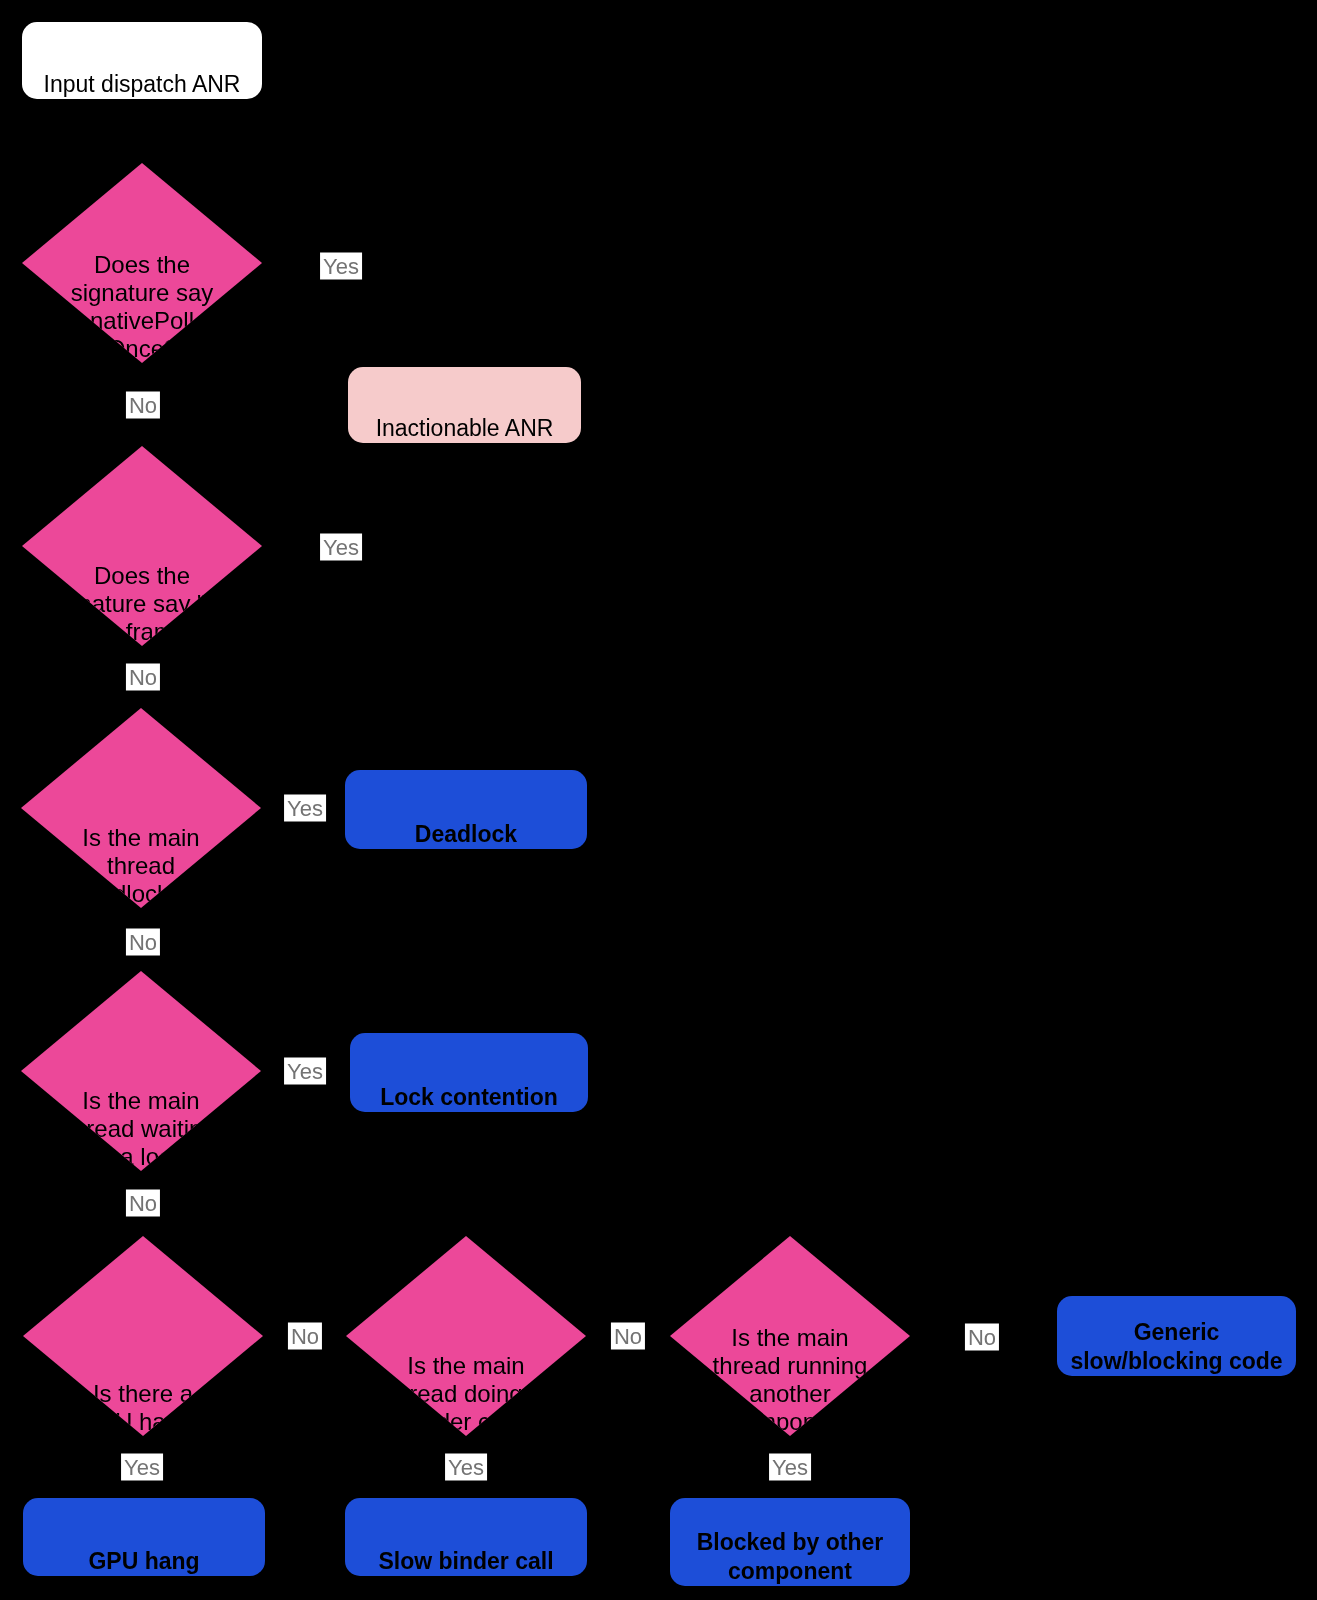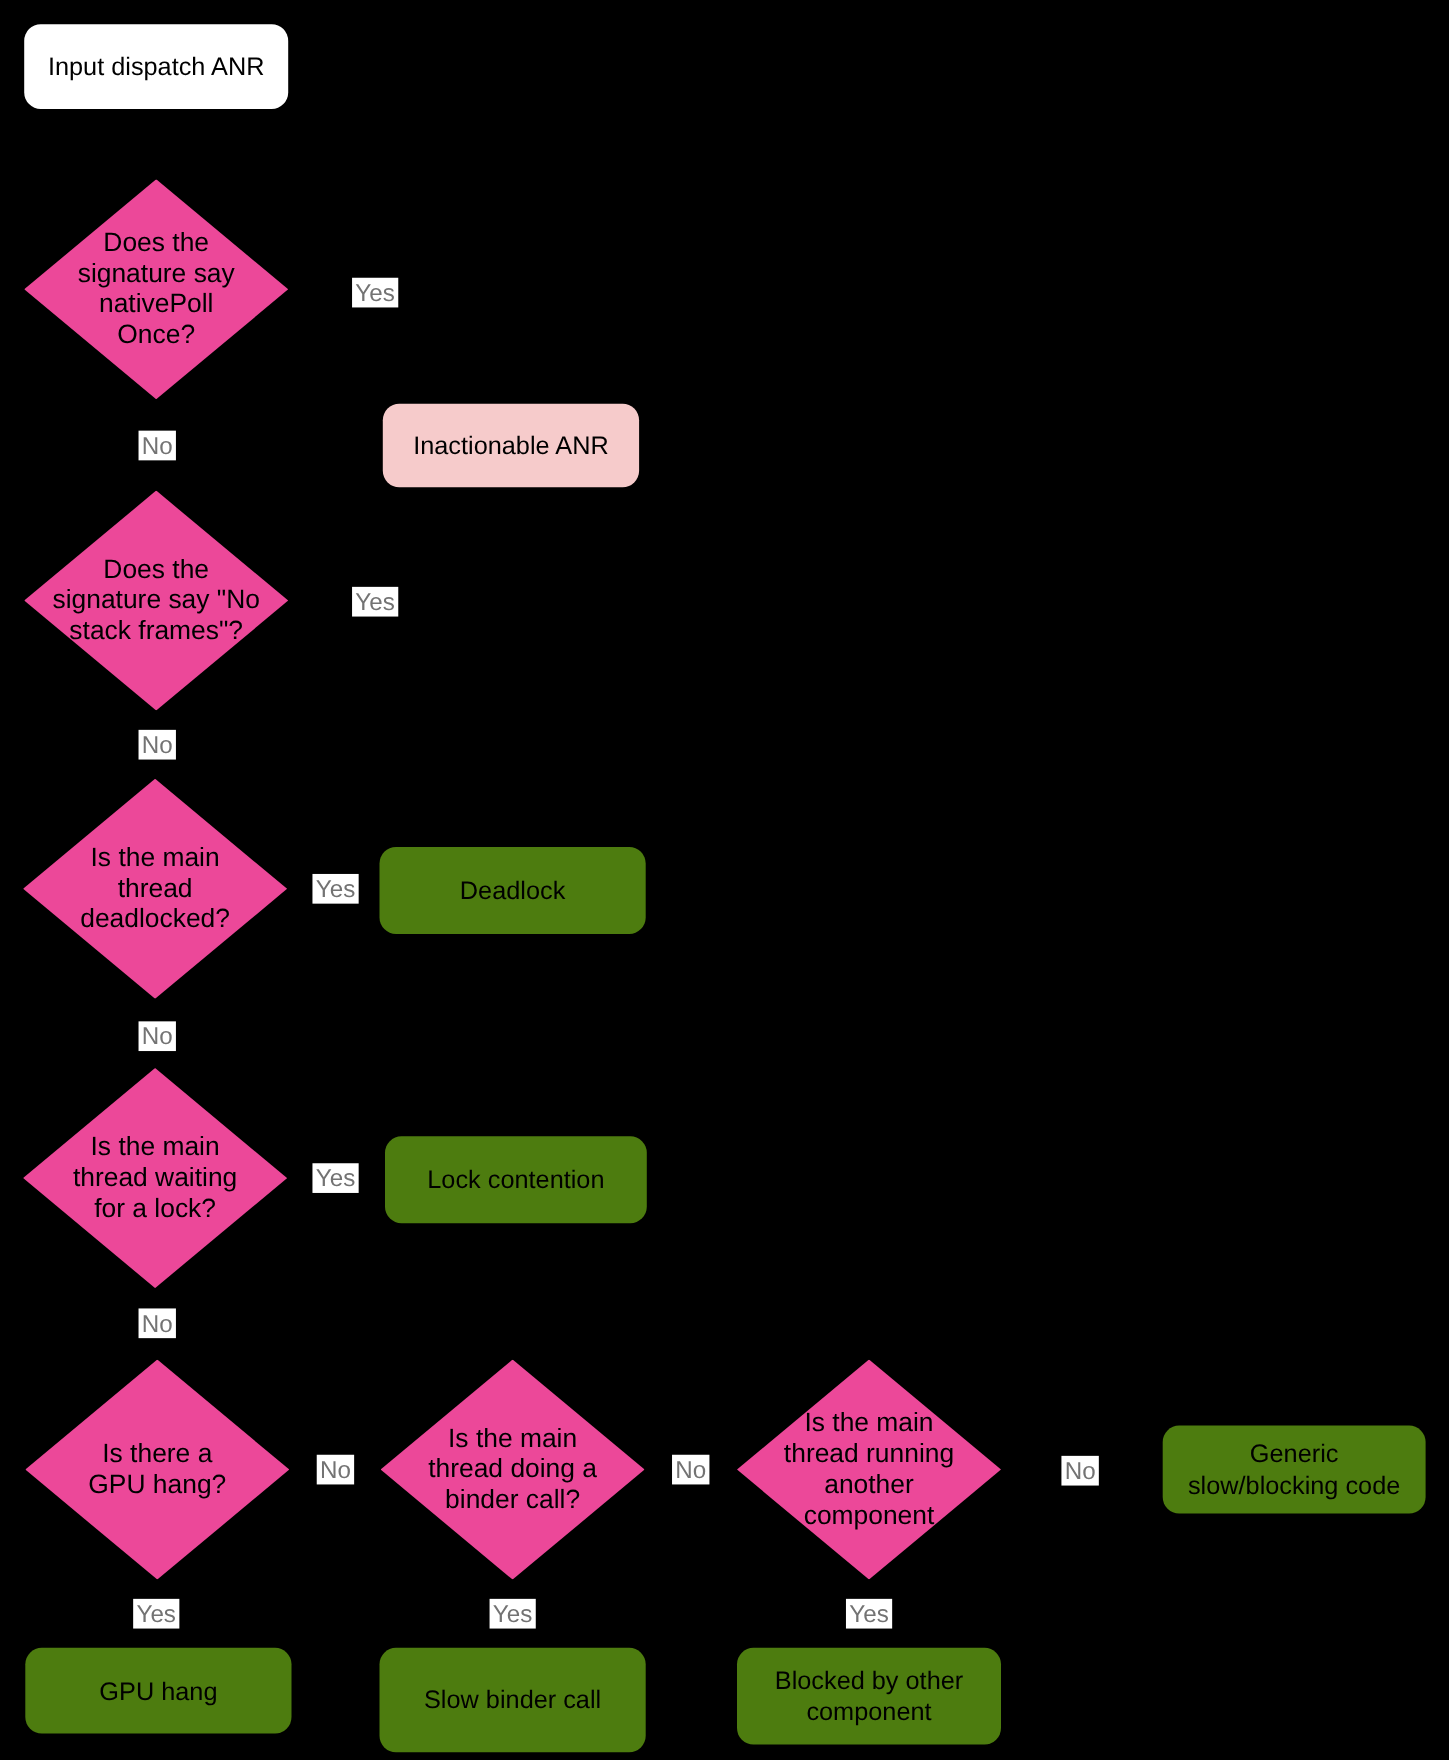--- a/index.html
+++ b/index.html
@@ -12,33 +12,33 @@
     position: relative;
     width: 1317px;
     height: 1600px;
     background: #000000;
     overflow: hidden;
     color: #000000;
   }
   .node {
     position: absolute;
     display: flex;
-    align-items: center;
+    align-items: flex-end;
     justify-content: center;
     text-align: center;
     box-sizing: border-box;
   }
   .box {
     border-radius: 15px;
     font-size: 23px;
     line-height: 29px;
   }
   .box .txt { white-space: pre-line; }
   .fill-white { background: #ffffff; }
-  .fill-green { background: #4d7c0f; }
+  .fill-green { background: #1d4ed8; font-weight: bold; }
   .fill-pink  { background: #f6cbcb; }
   .diamond {
     background: #ec4899;
     clip-path: polygon(50% 0%, 100% 50%, 50% 100%, 0% 50%);
     font-size: 24px;
     line-height: 28px;
   }
   .diamond .txt { white-space: pre-line; }
   .edge-label {
     position: absolute;
@@ -117,21 +117,21 @@
 
   <div class="node box fill-green" style="left:23px; top:1498px; width:242px; height:78px;">
     <span class="txt">GPU hang</span>
   </div>
 
   <div class="node box fill-green" style="left:1057px; top:1296px; width:239px; height:80px;">
     <span class="txt">Generic
 slow/blocking code</span>
   </div>
 
-  <div class="node box fill-green" style="left:345px; top:1498px; width:242px; height:95px;">
+  <div class="node box fill-green" style="left:345px; top:1498px; width:242px; height:78px;">
     <span class="txt">Slow binder call</span>
   </div>
 
   <div class="node box fill-green" style="left:670px; top:1498px; width:240px; height:88px;">
     <span class="txt">Blocked by other
 component</span>
   </div>
 
   <span class="edge-label" style="left:341px; top:266px;">Yes</span>
   <span class="edge-label" style="left:143px; top:405px;">No</span>

